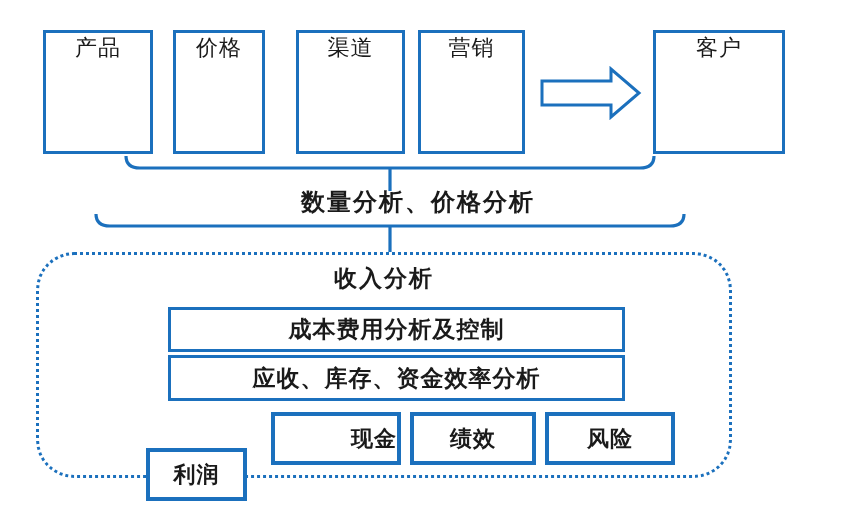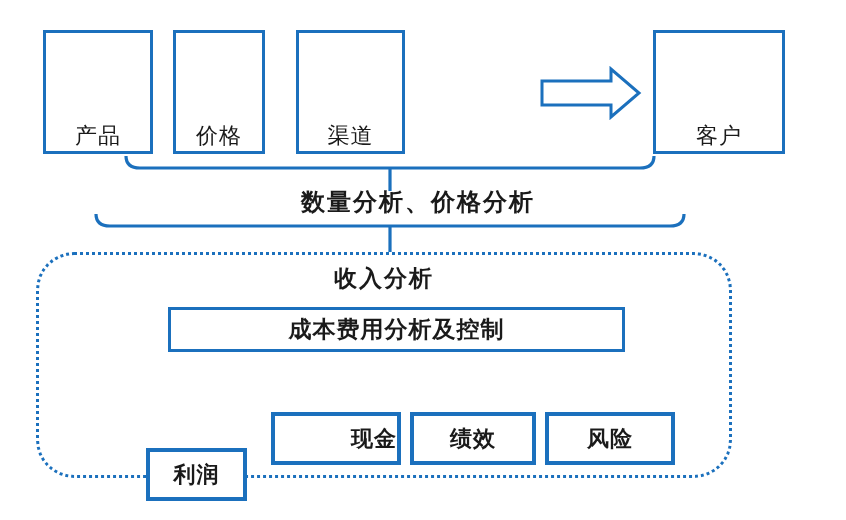--- a/index.html
+++ b/index.html
@@ -13,21 +13,21 @@
     overflow: hidden;
   }
   .flow-box {
     position: absolute;
     top: 30px;
     height: 124px;
     border: 3px solid #1b70bd;
     background: #ffffff;
     box-sizing: border-box;
     display: flex;
-    align-items: flex-end;
+    align-items: flex-start;
     justify-content: center;
     font-size: 22px;
     font-weight: 400;
     letter-spacing: 1px;
   }
   .svg-abs { position: absolute; }
   .brace-path { fill: none; stroke: #1b70bd; stroke-width: 3.2; }
   .arrow-shape { fill: #ffffff; stroke: #1b70bd; stroke-width: 3; }
   .brace-label {
     position: absolute;
@@ -101,20 +101,23 @@
 
   <div class="flow-box" style="left:43px;  width:110px;">
     <span>产品</span>
   </div>
   <div class="flow-box" style="left:173px; width:92px;">
     <span>价格</span>
   </div>
   <div class="flow-box" style="left:296px; width:109px;">
     <span>渠道</span>
   </div>
+  <div class="flow-box" style="left:418px; width:107px;">
+    <span>营销</span>
+  </div>
   <div class="flow-box" style="left:653px; width:132px;">
     <span>客户</span>
   </div>
 
   <svg class="svg-abs" style="left:540px; top:66px;" width="102" height="54" viewBox="0 0 102 54">
     <polygon class="arrow-shape" points="2,15 71,15 71,3 99,27 71,51 71,39 2,39"></polygon>
   </svg>
 
   <svg class="svg-abs" style="left:123px; top:153px;" width="534" height="40" viewBox="0 0 534 40">
     <path class="brace-path" d="M3,3 Q3,15 17,15 L517,15 Q531,15 531,3"></path>
@@ -127,20 +130,23 @@
     <path class="brace-path" d="M3,3 Q3,15 17,15 L577,15 Q591,15 591,3"></path>
     <path class="brace-path" d="M297,15 L297,42"></path>
   </svg>
 
   <div class="panel">
     <div class="panel-title">收入分析</div>
 
     <div class="wide-bar bar-a">
       <span>成本费用分析及控制</span>
     </div>
+    <div class="wide-bar bar-b">
+      <span>应收、库存、资金效率分析</span>
+    </div>
 
     <div class="small-box" style="left:107px;  width:101px;margin-top:36px;">
       <span>利润</span>
     </div>
     <div class="small-box" style="left:232px; width:130px;justify-content:flex-end;">
       <span>现金</span>
     </div>
     <div class="small-box" style="left:371px; width:126px;">
       <span>绩效</span>
     </div>

